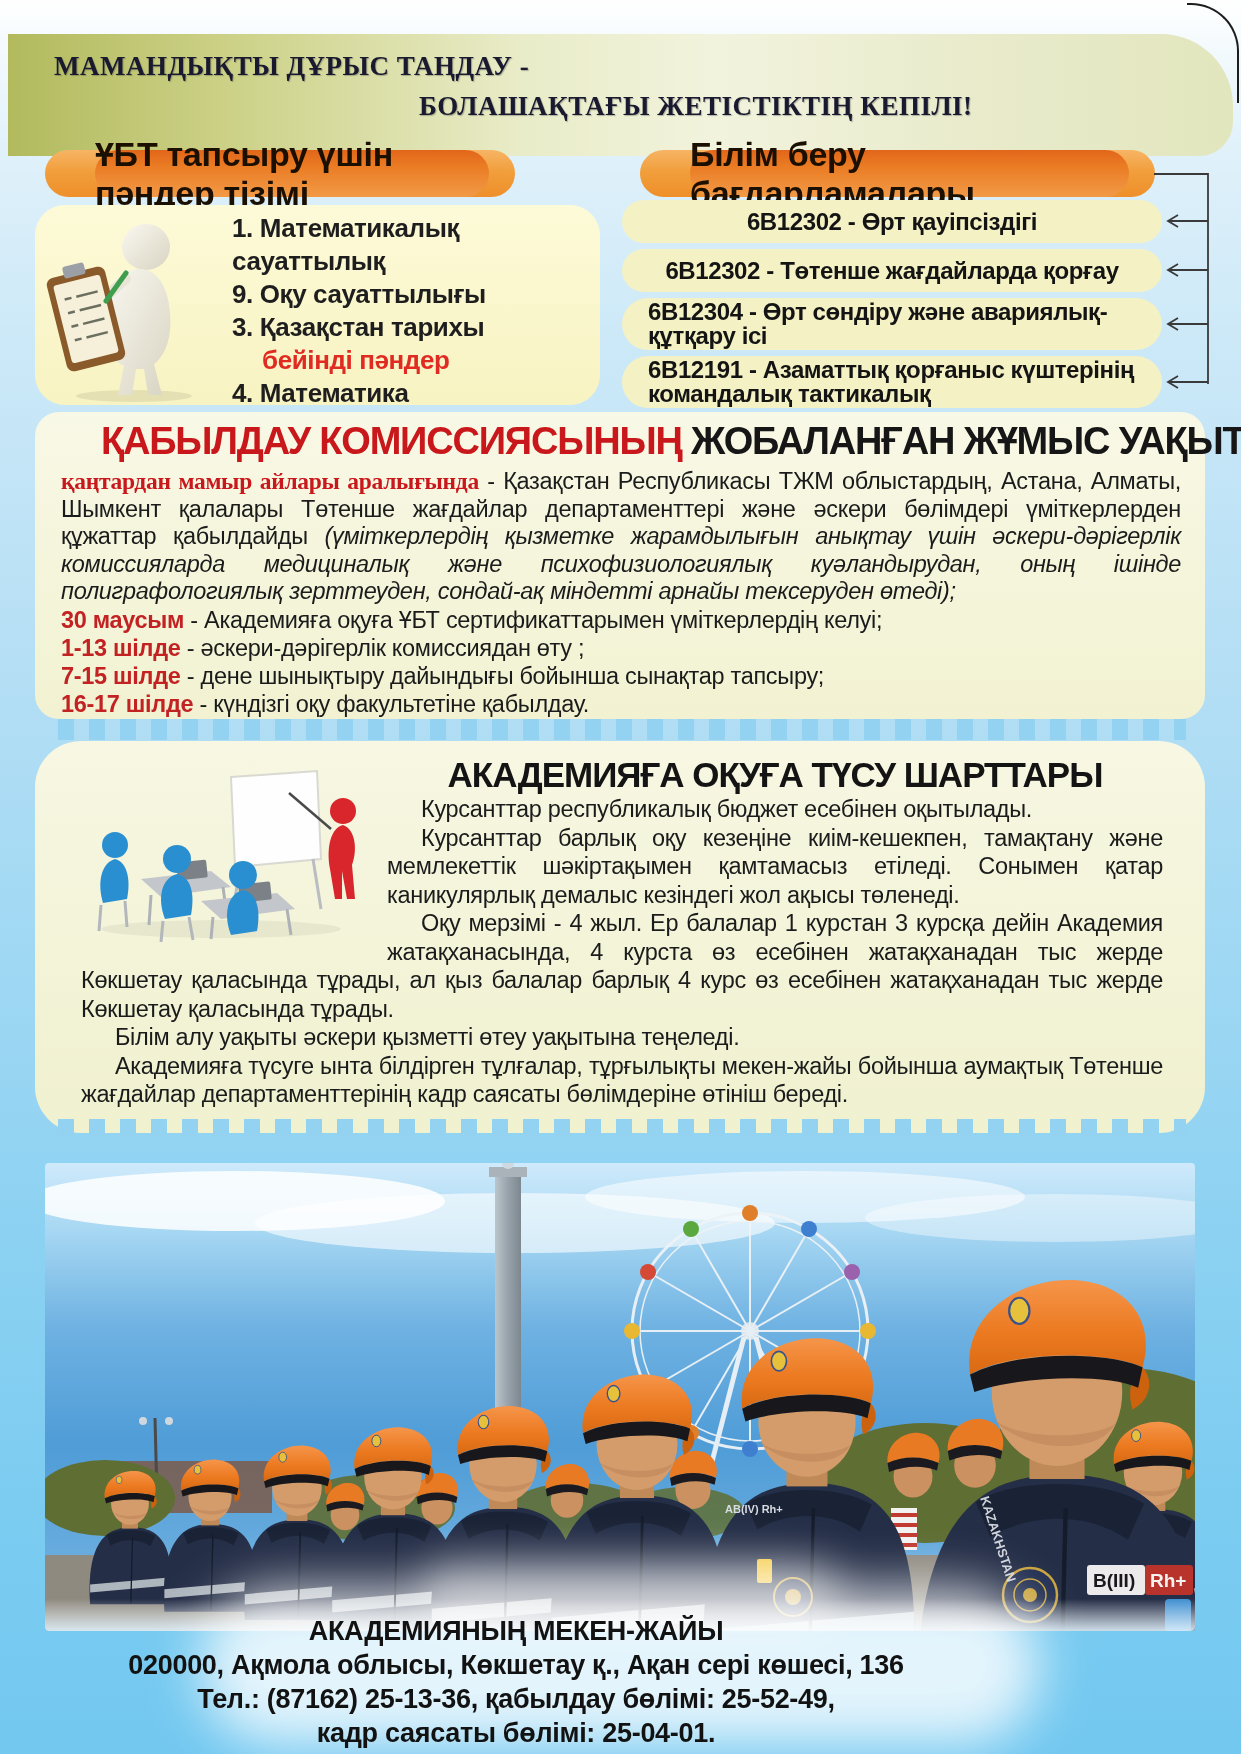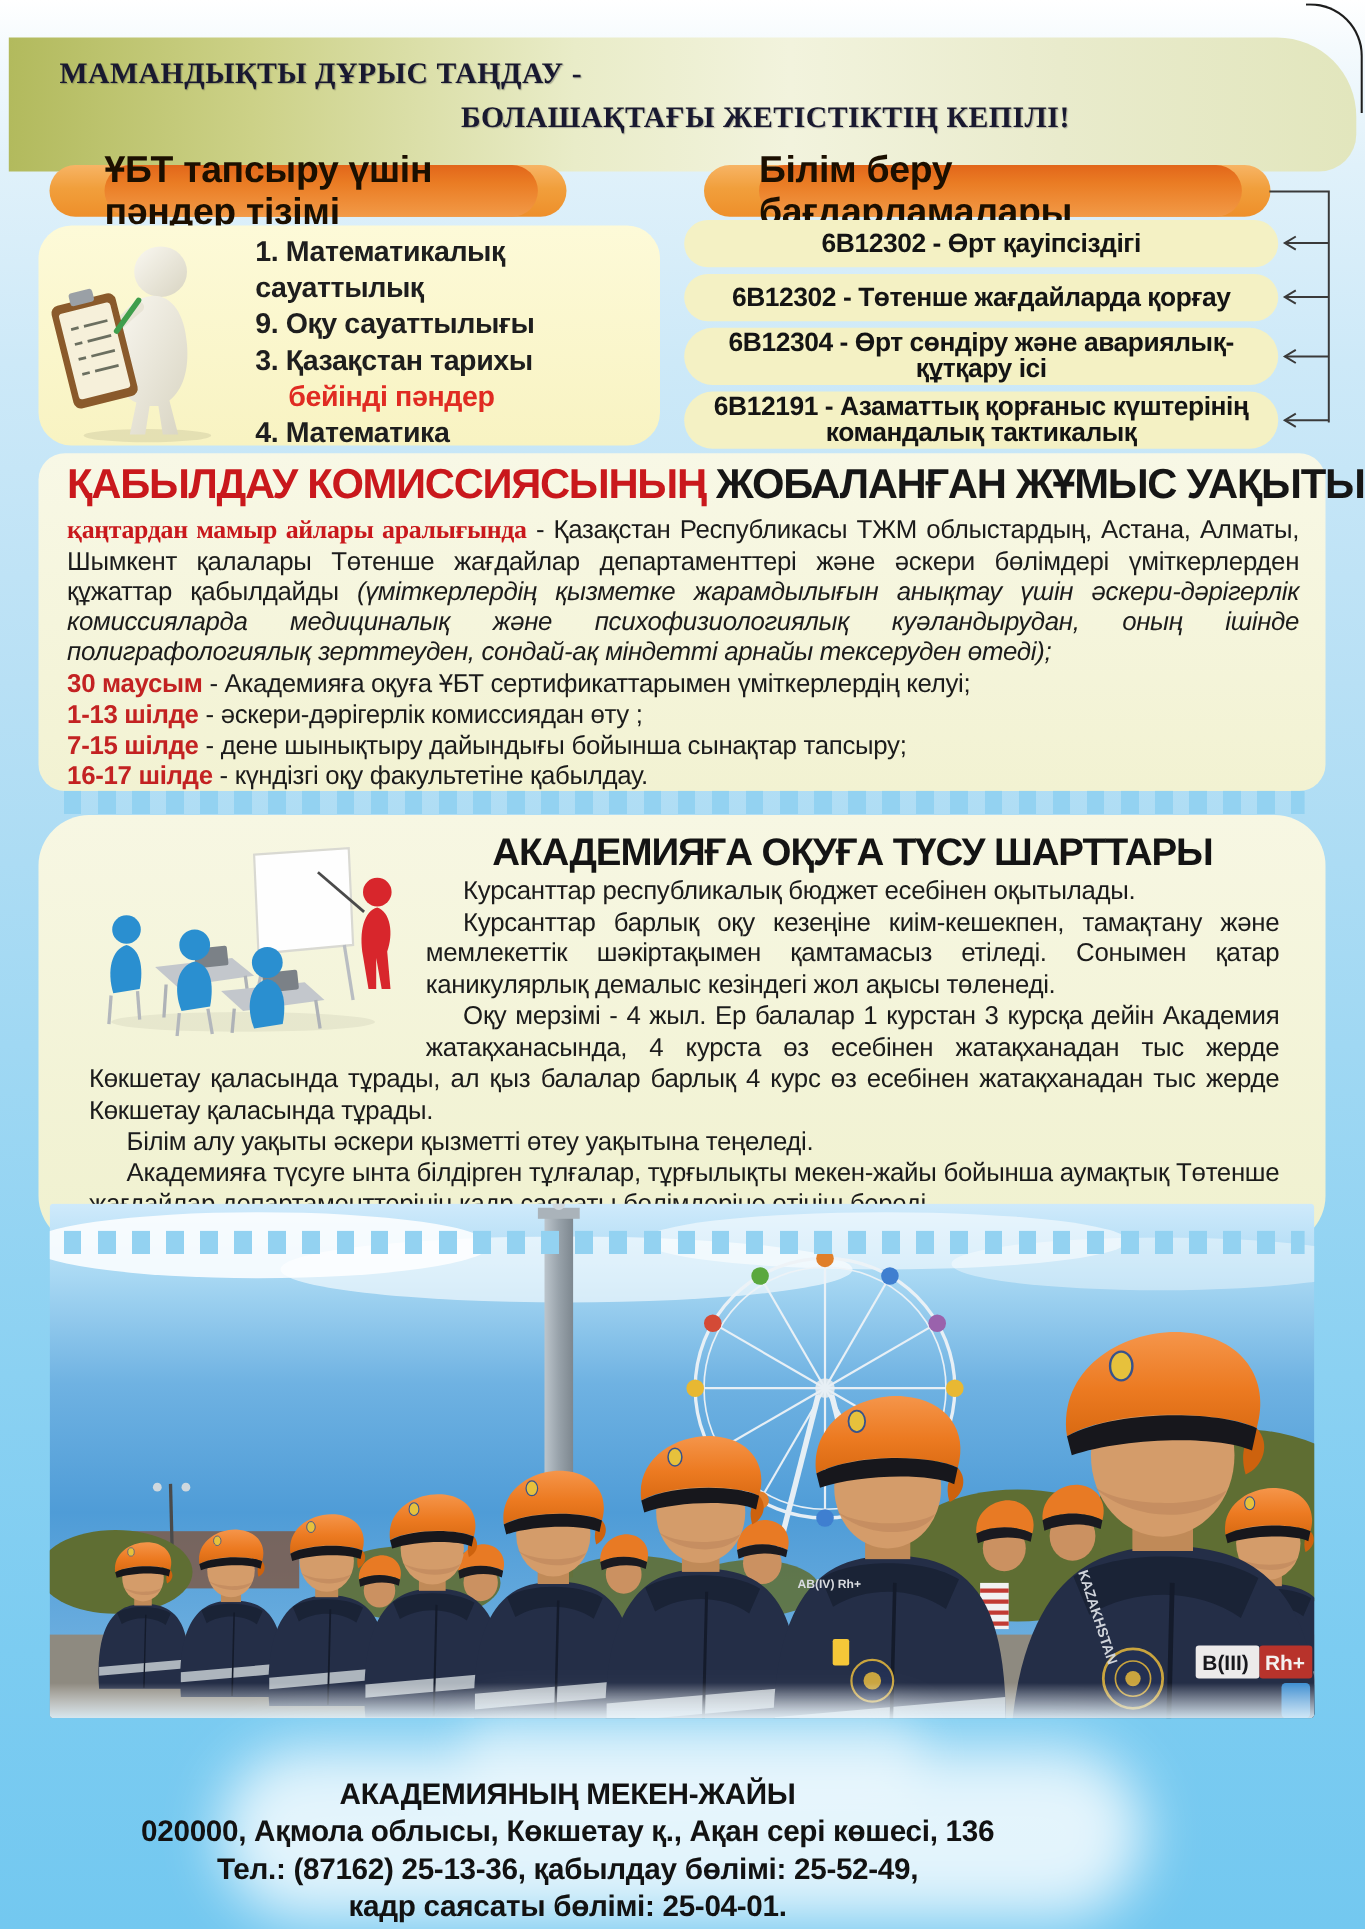--- a/index.html
+++ b/index.html
@@ -31,31 +31,31 @@
   
   .subjects-box { left:35px; top:205px; width:565px; height:200px; border-radius:30px;
     background:linear-gradient(180deg,#fdfad8 0%,#f8f3c2 100%); }
   .subjects-list { left:232px; top:212px; width:372px; font-weight:bold; font-size:26px;
     line-height:33px; color:#1e1e1e; letter-spacing:-0.4px; }
   .profile-note { color:#e02b22; padding-left:30px; }
   .clipboard-svg { left:42px; top:213px; }
 
   
   .program-pill { left:622px; width:540px; border-radius:26px; background:#f4f1c4;
-    display:flex; align-items:center; justify-content:center; text-align:center;
+    display:flex; align-items:center; justify-content:center; text-align:left;
     font-weight:bold; font-size:24px; line-height:24px; color:#141414;
     letter-spacing:-0.4px; padding:0 26px; }
   .connector-svg { left:1140px; top:158px; }
 
   
   .schedule-box { left:35px; top:412px; width:1170px; height:307px; border-radius:24px;
     background:linear-gradient(180deg,#f8f8e6 0%,#f2f2d2 100%); padding:8px 24px 0 26px; }
   .schedule-title { text-align:center; font-weight:bold; font-size:38px; letter-spacing:-1.2px;
     color:#161616; white-space:nowrap; }
-  .schedule-title .red { color:#c9181c; }
+  .schedule-title .red { color:#c9181c;margin-left:40px; }
   .schedule-intro { margin-top:5px; font-size:23.5px; line-height:27.5px; text-align:justify;
     color:#1b1b1b; letter-spacing:-0.3px; }
   .schedule-intro .lead { font-family:"Liberation Serif", serif; font-weight:bold; color:#c9181c; }
   .schedule-intro .it { font-style:italic; }
   .event-line { font-size:23.5px; line-height:28px; color:#1b1b1b; letter-spacing:-0.3px; }
   .event-date { color:#c32222; }
 
   
   .tabs-row { left:58px; width:1128px; height:21px; z-index:6;
     background:repeating-linear-gradient(90deg,#93d2f1 0px,#93d2f1 16px,rgba(147,210,241,0) 16px,rgba(147,210,241,0) 31px); }
@@ -63,21 +63,21 @@
   
   .conditions-box { left:35px; top:741px; width:1170px; height:392px; border-radius:46px;
     background:linear-gradient(180deg,#f7f7e3 0%,#f0f1cf 100%); padding:10px 42px 0 46px; }
   .classroom-svg { float:left; width:288px; height:175px; margin:16px 18px 6px 0; }
   .conditions-title { font-weight:bold; font-size:35px; letter-spacing:-1px; color:#141414;
     text-align:center; margin-top:4px; }
   .cond-p { font-size:23.5px; line-height:28.5px; text-align:justify; color:#1b1b1b;
     letter-spacing:-0.3px; text-indent:34px; }
 
   
-  .photo-fig { left:45px; top:1094px; width:1150px; height:468px; border-radius:4px; overflow:hidden; }
+  .photo-fig { left:45px; top:1163px; width:1150px; height:468px; border-radius:4px; overflow:hidden; }
 
   
   .footer-glow { left:200px; top:1588px; width:840px; height:156px; background:#ffffff;
     opacity:0.8; border-radius:80px; filter:blur(26px); }
   .footer-glow2 { left:420px; top:1560px; width:420px; height:70px; background:#ffffff;
     opacity:0.45; border-radius:40px; filter:blur(20px); }
   .footer-text { left:0; top:1614px; width:1032px; text-align:center; font-weight:bold;
     color:#121212; font-size:27px; line-height:34px; letter-spacing:-0.3px; z-index:8; }
 </style>
 </head>

